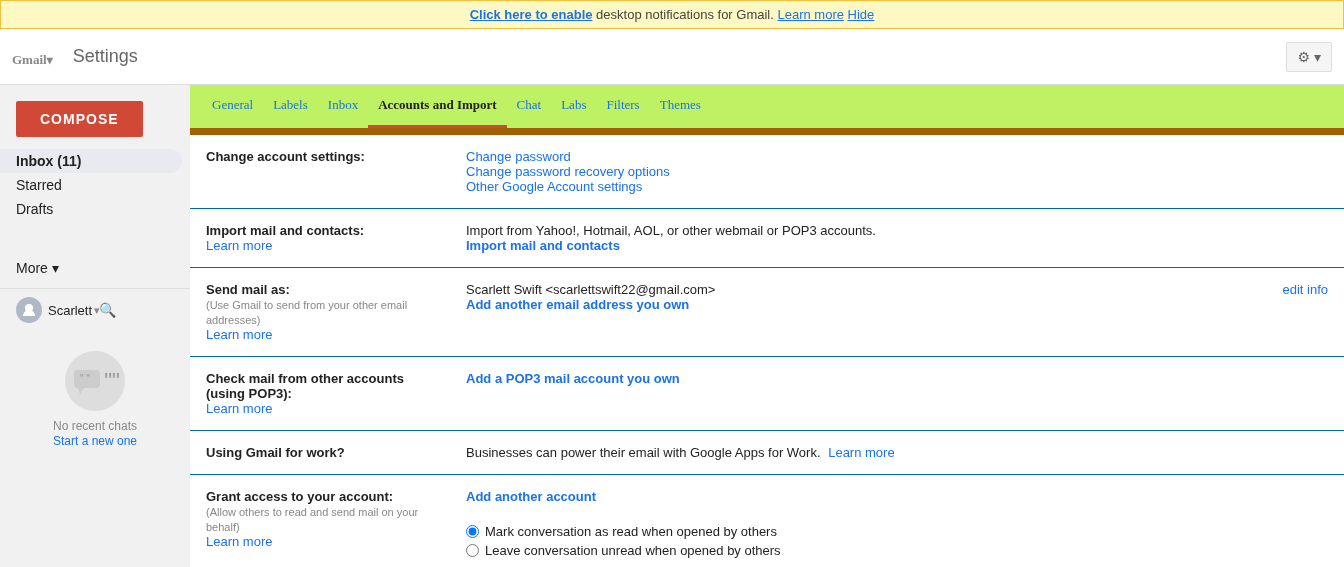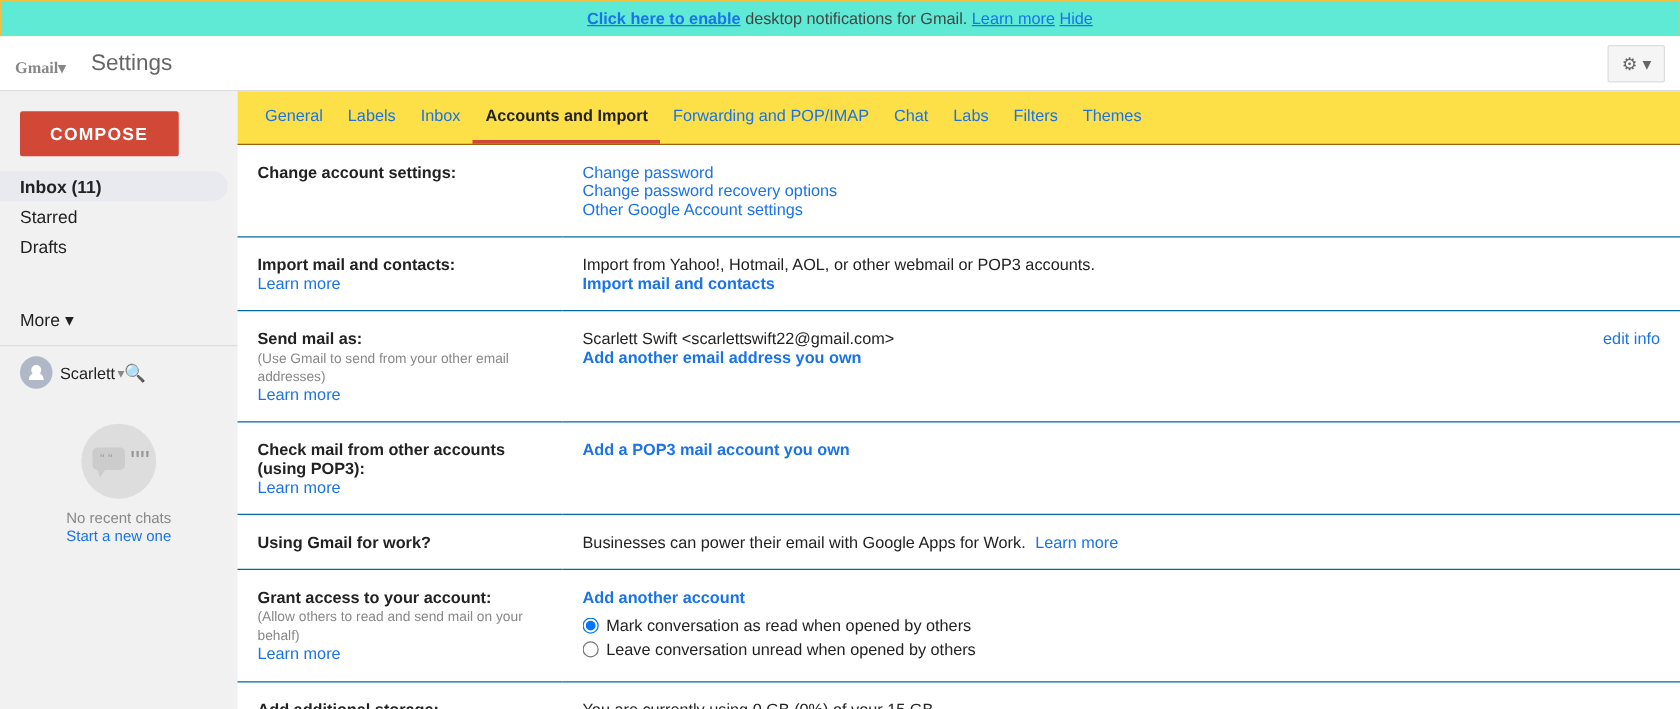--- a/index.html
+++ b/index.html
@@ -16,21 +16,21 @@
     }
     .notification-bar a { color: #1a73e8; text-decoration: underline; cursor: pointer; }
 
     
     .header {
       background: #fff;
       display: flex;
       align-items: center;
       padding: 8px 12px;
       border-bottom: 1px solid #ddd;
-      height: 44px;
+      height: 56px;
     }
     .gmail-logo {
       font-size: 22px;
       color: #d14836;
       font-family: Georgia, serif;
       font-weight: bold;
       margin-right: 20px;
       cursor: pointer;
     }
     .gmail-logo span { font-size: 13px; color: #888; }
@@ -141,24 +141,25 @@
     
     .main-content {
       flex: 1;
       background: #fff;
       padding: 0;
     }
 
     
     .settings-tabs {
       display: flex;
-      border-bottom: 1px solid #a16207;
+      border-bottom: 7px solid #a16207;
       padding: 0 12px;
-      background: #fde047;
+      background: #bef264;
       flex-wrap: wrap;
+      font-family: Liberation Serif, serif;
     }
     .tab {
       padding: 12px 10px;
       font-size: 13px;
       color: #1a73e8;
       cursor: pointer;
       text-decoration: none;
       white-space: nowrap;
     }
     .tab.active {
@@ -198,21 +199,21 @@
       font-size: 13px;
     }
     .link-blue { color: #1a73e8; cursor: pointer; text-decoration: none; }
     .link-bold-blue { color: #1a73e8; font-weight: bold; cursor: pointer; text-decoration: none; }
     .edit-info-link { color: #1a73e8; cursor: pointer; font-size: 13px; }
 
     .radio-row { display: flex; align-items: center; gap: 6px; margin: 4px 0; font-size: 13px; color: #222; }
     .radio-row input[type=radio] { cursor: pointer; }
 
     .yellow-banner {
-      background: #5eead4;
+      background: #fef9c3;
       border: 1px solid #f0c040;
       padding: 6px 16px;
       text-align: center;
       font-size: 13px;
     }
   </style>
 </head>
 <body>
 
 <div class="notification-bar yellow-banner">
@@ -274,21 +275,20 @@
     </div>
   </div>
 
   <div class="main-content">
 
     <div class="settings-tabs">
       <a class="tab">General</a>
       <a class="tab">Labels</a>
       <a class="tab">Inbox</a>
       <a class="tab active">Accounts and Import</a>
-      <a class="tab">Forwarding and POP/IMAP</a>
       <a class="tab">Chat</a>
       <a class="tab">Labs</a>
       <a class="tab">Filters</a>
       <a class="tab">Themes</a>
     </div>
 
     <table class="settings-table">
 
       <tbody>
           <tr>
@@ -348,21 +348,21 @@
       </tr>
 
       <tr>
         <td>
           <span>Grant access to your account:</span><br>
           <span class="sub-label">(Allow others to read and send mail on your behalf)</span><br>
           <a class="learn-more-link">Learn more</a>
         </td>
         <td>
           <a class="link-bold-blue">Add another account</a>
-          <div style="margin-top:8px;">
+          <div style="margin-top:20px;">
             <div class="radio-row">
               <input type="radio" name="conv-read" checked="" style="">
               <span>Mark conversation as read when opened by others</span>
             </div>
             <div class="radio-row">
               <input type="radio" name="conv-read" style="">
               <span>Leave conversation unread when opened by others</span>
             </div>
           </div>
         </td>

